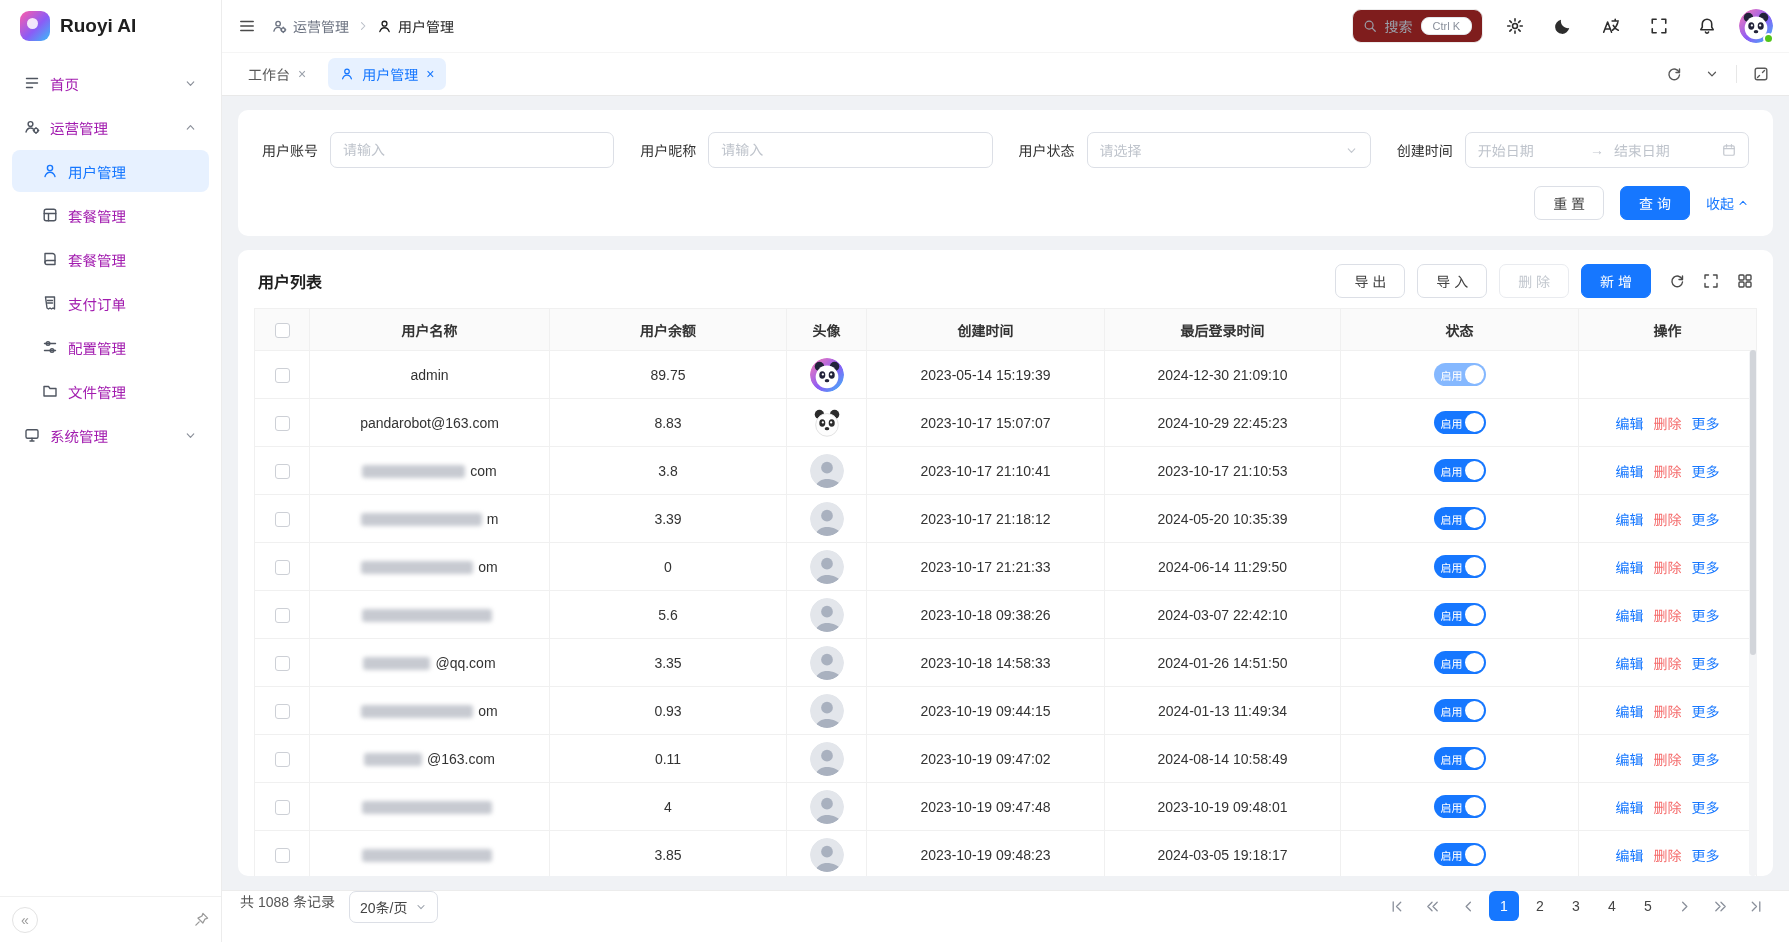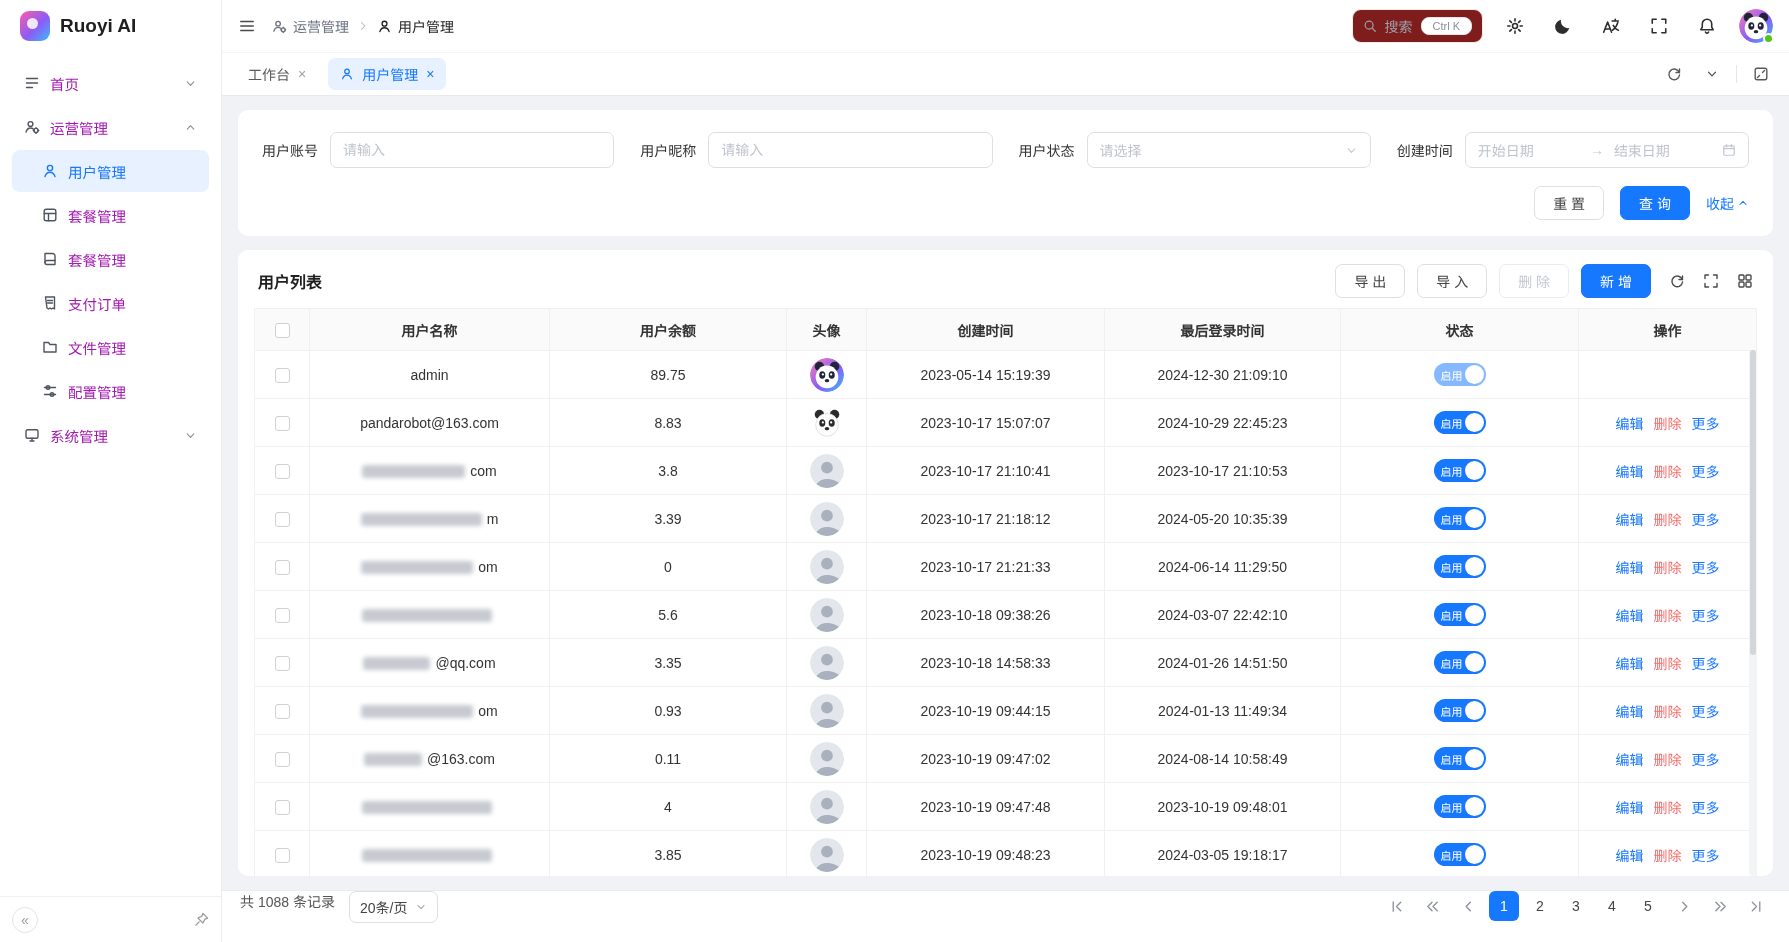--- a/index.html
+++ b/index.html
@@ -192,34 +192,34 @@
               <svg width="16" height="16" viewBox="0 0 16 16">
                 <path d="M3.5 2h9v12l-1.5-1-1.5 1-1.5-1-1.5 1-1.5-1z"></path>
                 <path d="M5.5 5.5h5M5.5 8h5"></path>
               </svg>
             </span>
             <span class="mi-label">支付订单</span>
           </div>
           <div class="menu-item sub">
             <span class="icon mi-icon">
               <svg width="16" height="16" viewBox="0 0 16 16">
-                <path d="M2 3.5h4.5L8 5.5h6V13H2z"></path>
-              </svg>
-            </span>
-            <span class="mi-label">文件管理</span>
-          </div>
-          <div class="menu-item sub">
-            <span class="icon mi-icon">
-              <svg width="16" height="16" viewBox="0 0 16 16">
                 <path d="M2.5 4.5h11M2.5 11.5h11"></path>
                 <circle cx="6" cy="4.5" r="1.8"></circle>
                 <circle cx="10" cy="11.5" r="1.8"></circle>
               </svg>
             </span>
             <span class="mi-label">配置管理</span>
+          </div>
+          <div class="menu-item sub">
+            <span class="icon mi-icon">
+              <svg width="16" height="16" viewBox="0 0 16 16">
+                <path d="M2 3.5h4.5L8 5.5h6V13H2z"></path>
+              </svg>
+            </span>
+            <span class="mi-label">文件管理</span>
           </div>
         </div>
       <div class="menu-item">
         <span class="icon mi-icon">
             <svg width="16" height="16" viewBox="0 0 16 16">
               <rect x="2" y="2.8" width="12" height="8.4" rx="1.5"></rect>
               <path d="M6 14h4M8 11.2V14"></path>
             </svg>
           </span>
         <span class="mi-label">系统管理</span>

